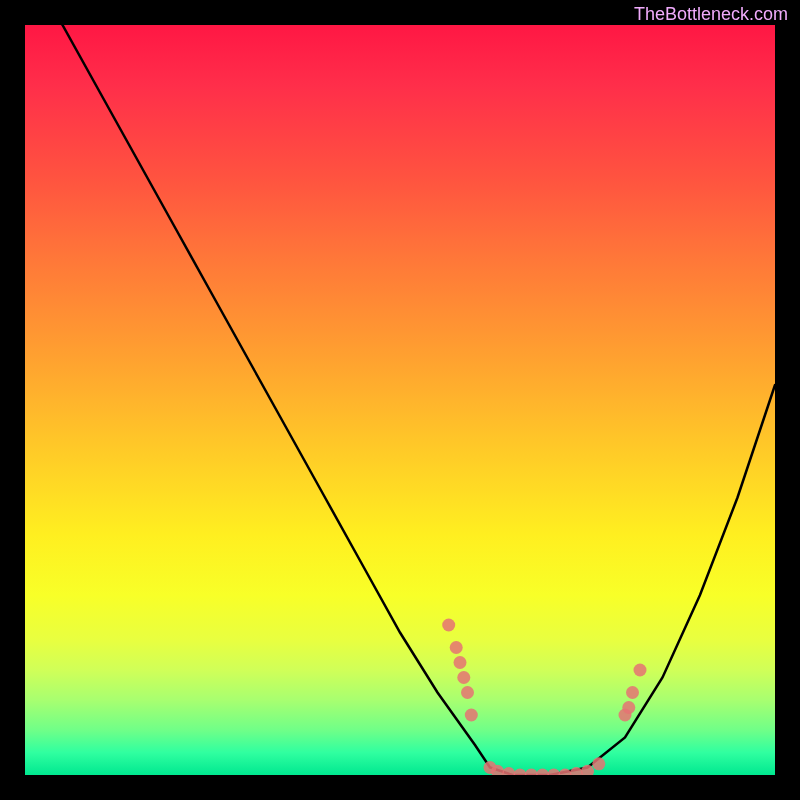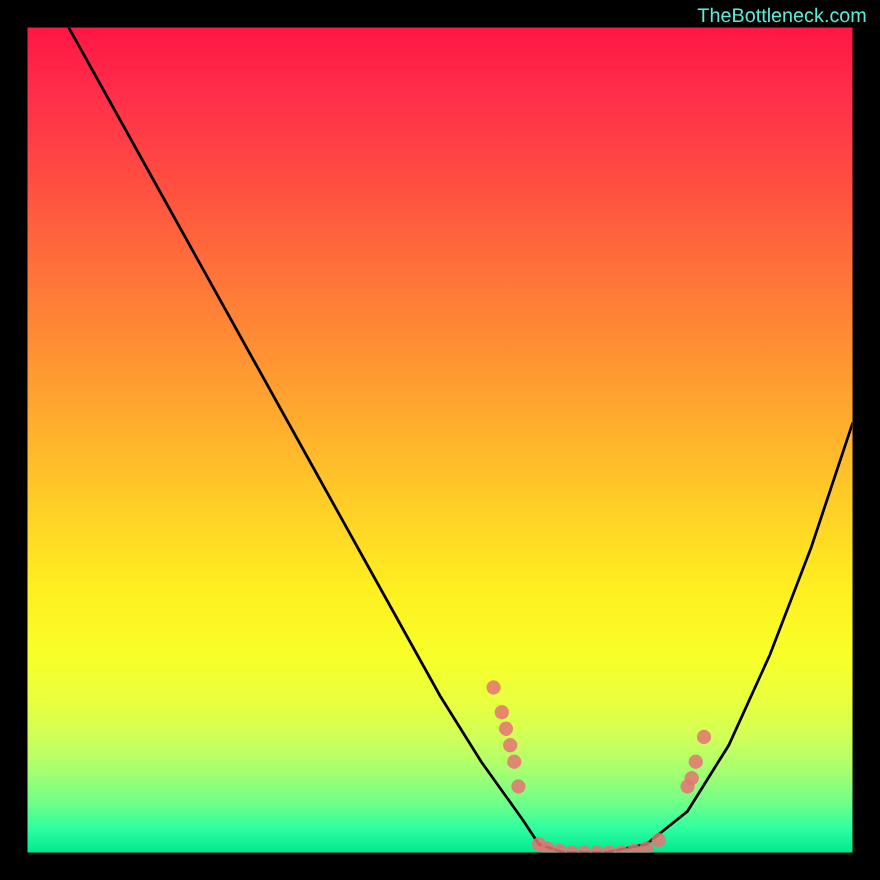--- a/index.html
+++ b/index.html
@@ -7,21 +7,21 @@
     width: 800px;
     height: 800px;
     background: #000;
     position: relative;
     font-family: Arial, sans-serif;
   }
   .watermark {
     position: absolute;
     top: 4px;
     right: 12px;
-    color: #5eead4;
+    color: #f0abfc;
     font-size: 18px;
     font-weight: 500;
     z-index: 10;
   }
   .plot-area {
     position: absolute;
     left: 25px;
     top: 25px;
     width: 750px;
     height: 750px;

